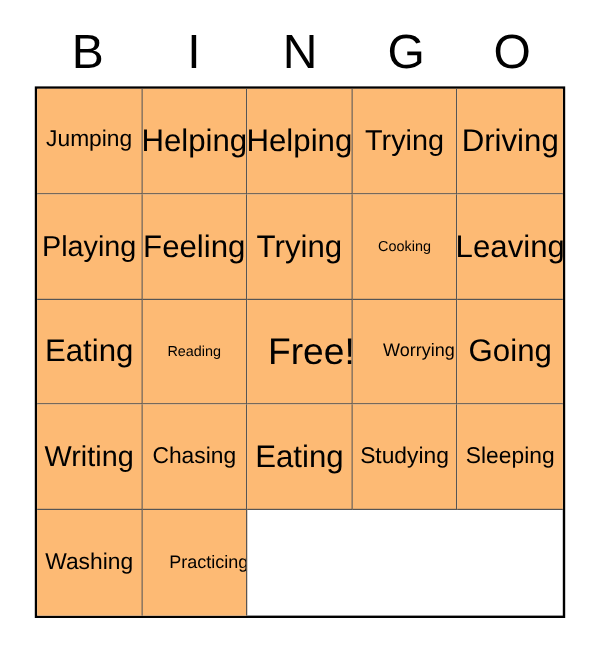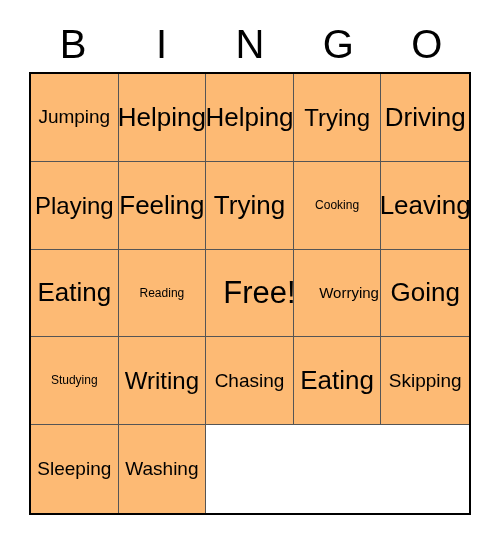--- a/index.html
+++ b/index.html
@@ -146,35 +146,35 @@
       <div class="bingo-cell">
         <span class="cell-label fs-free">Free!</span>
       </div>
       <div class="bingo-cell">
         <span class="cell-label fs-xs">Worrying</span>
       </div>
       <div class="bingo-cell">
         <span class="cell-label fs-xxl">Going</span>
       </div>
       <div class="bingo-cell">
-        <span class="cell-label fs-s">Studying</span>
-      </div>
-      <div class="bingo-cell">
         <span class="cell-label fs-xl">Writing</span>
       </div>
       <div class="bingo-cell">
         <span class="cell-label fs-m">Chasing</span>
       </div>
       <div class="bingo-cell">
         <span class="cell-label fs-xxl">Eating</span>
       </div>
       <div class="bingo-cell">
-        <span class="cell-label fs-m">Skipping</span>
+        <span class="cell-label fs-m">Studying</span>
       </div>
       <div class="bingo-cell">
         <span class="cell-label fs-m">Sleeping</span>
       </div>
       <div class="bingo-cell">
         <span class="cell-label fs-m">Washing</span>
       </div>
+      <div class="bingo-cell">
+        <span class="cell-label fs-xs">Practicing</span>
+      </div>
     </div>
 
 </div>
 
 </body></html>

